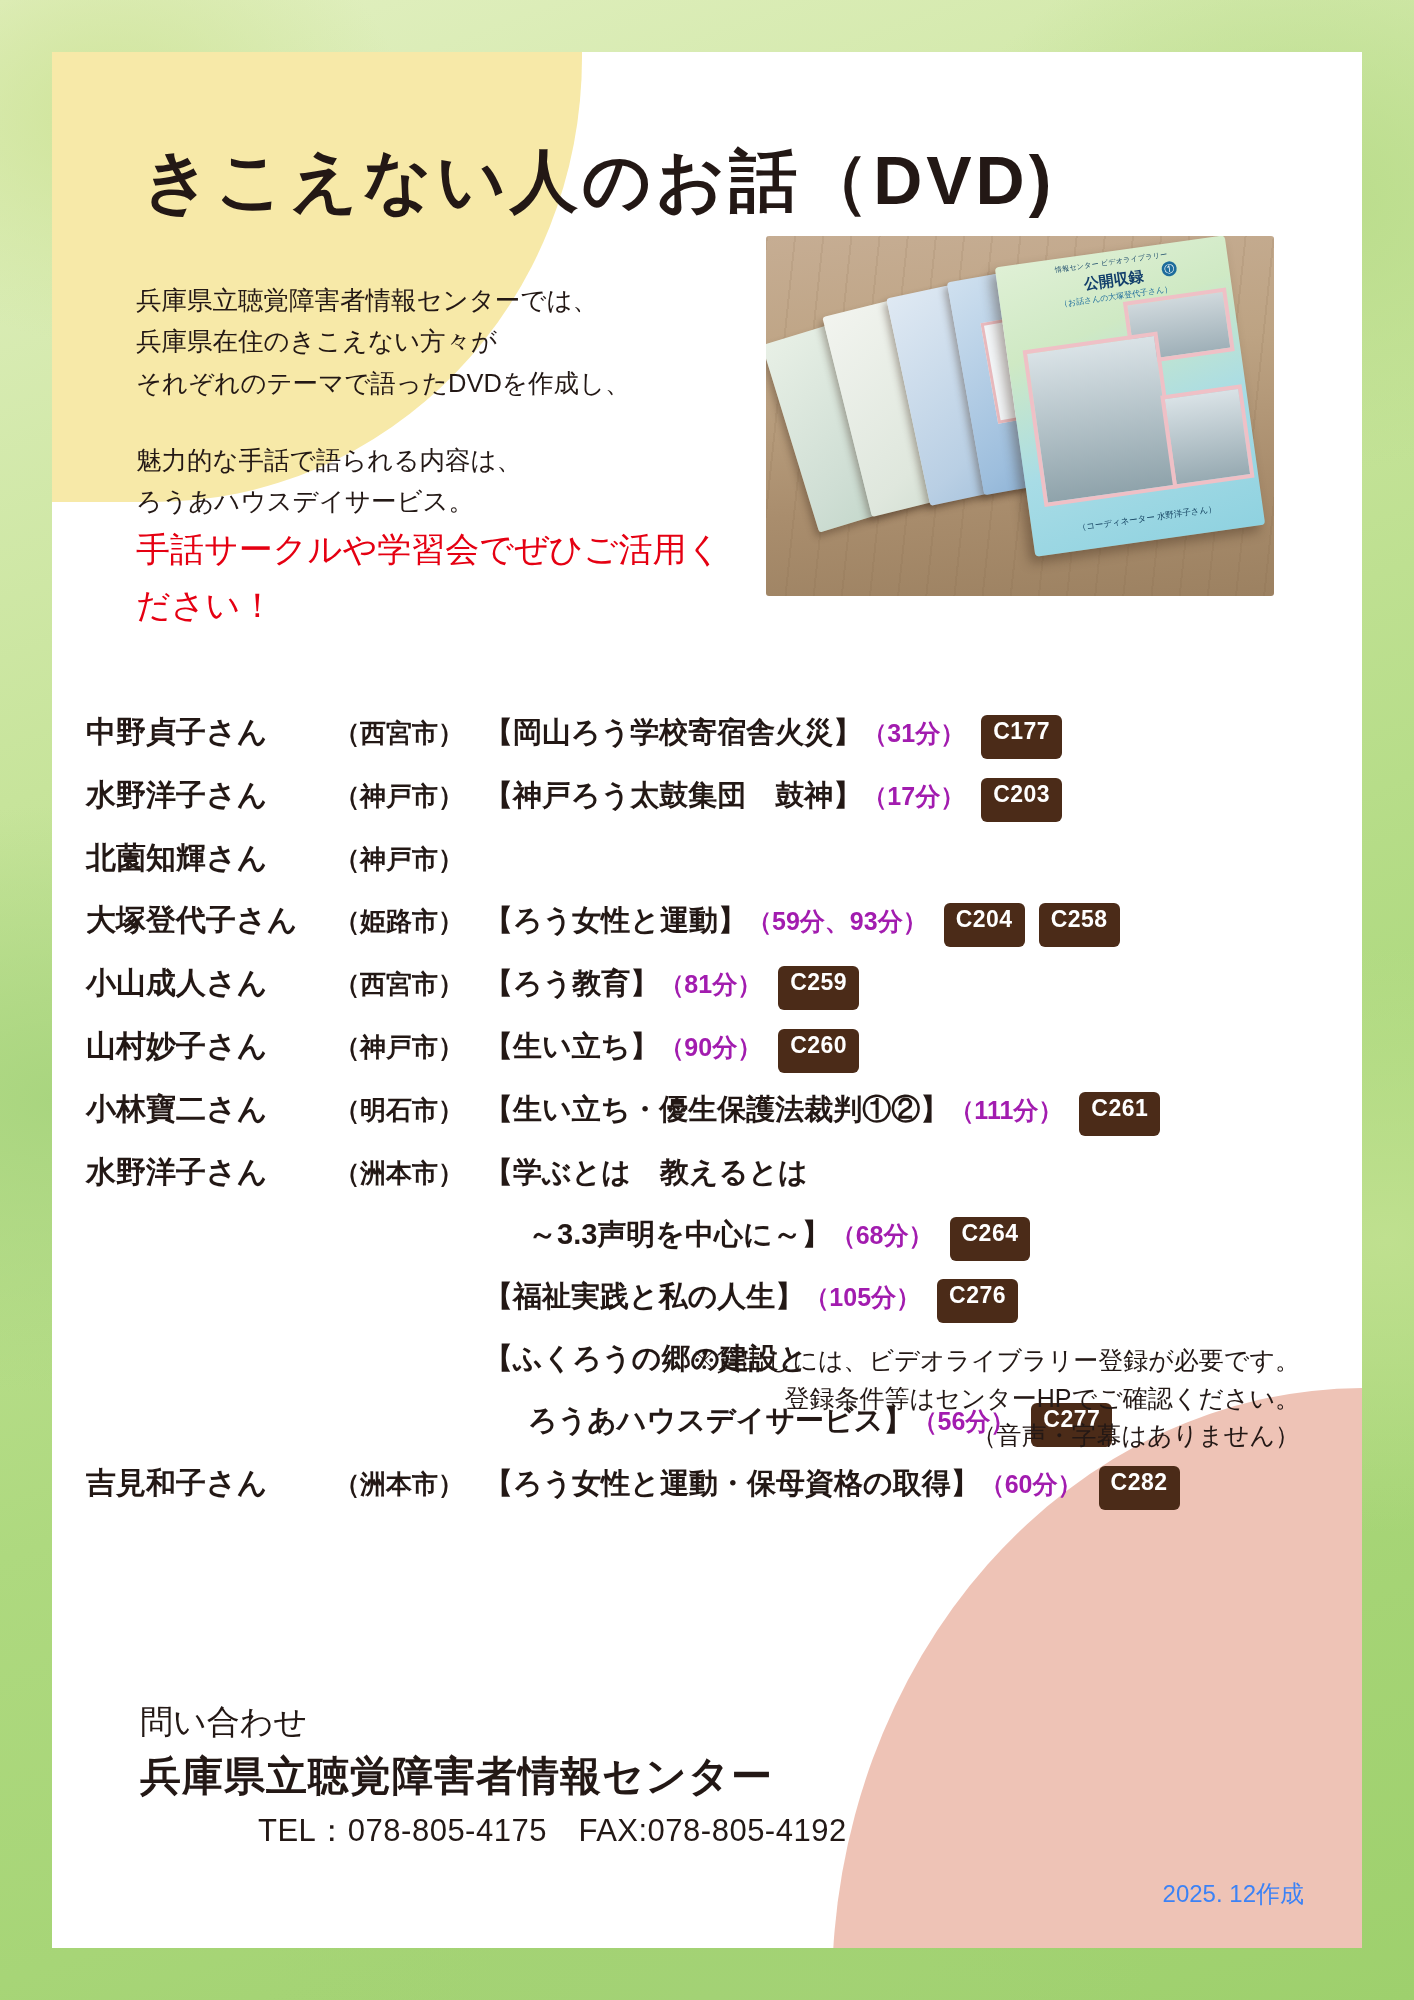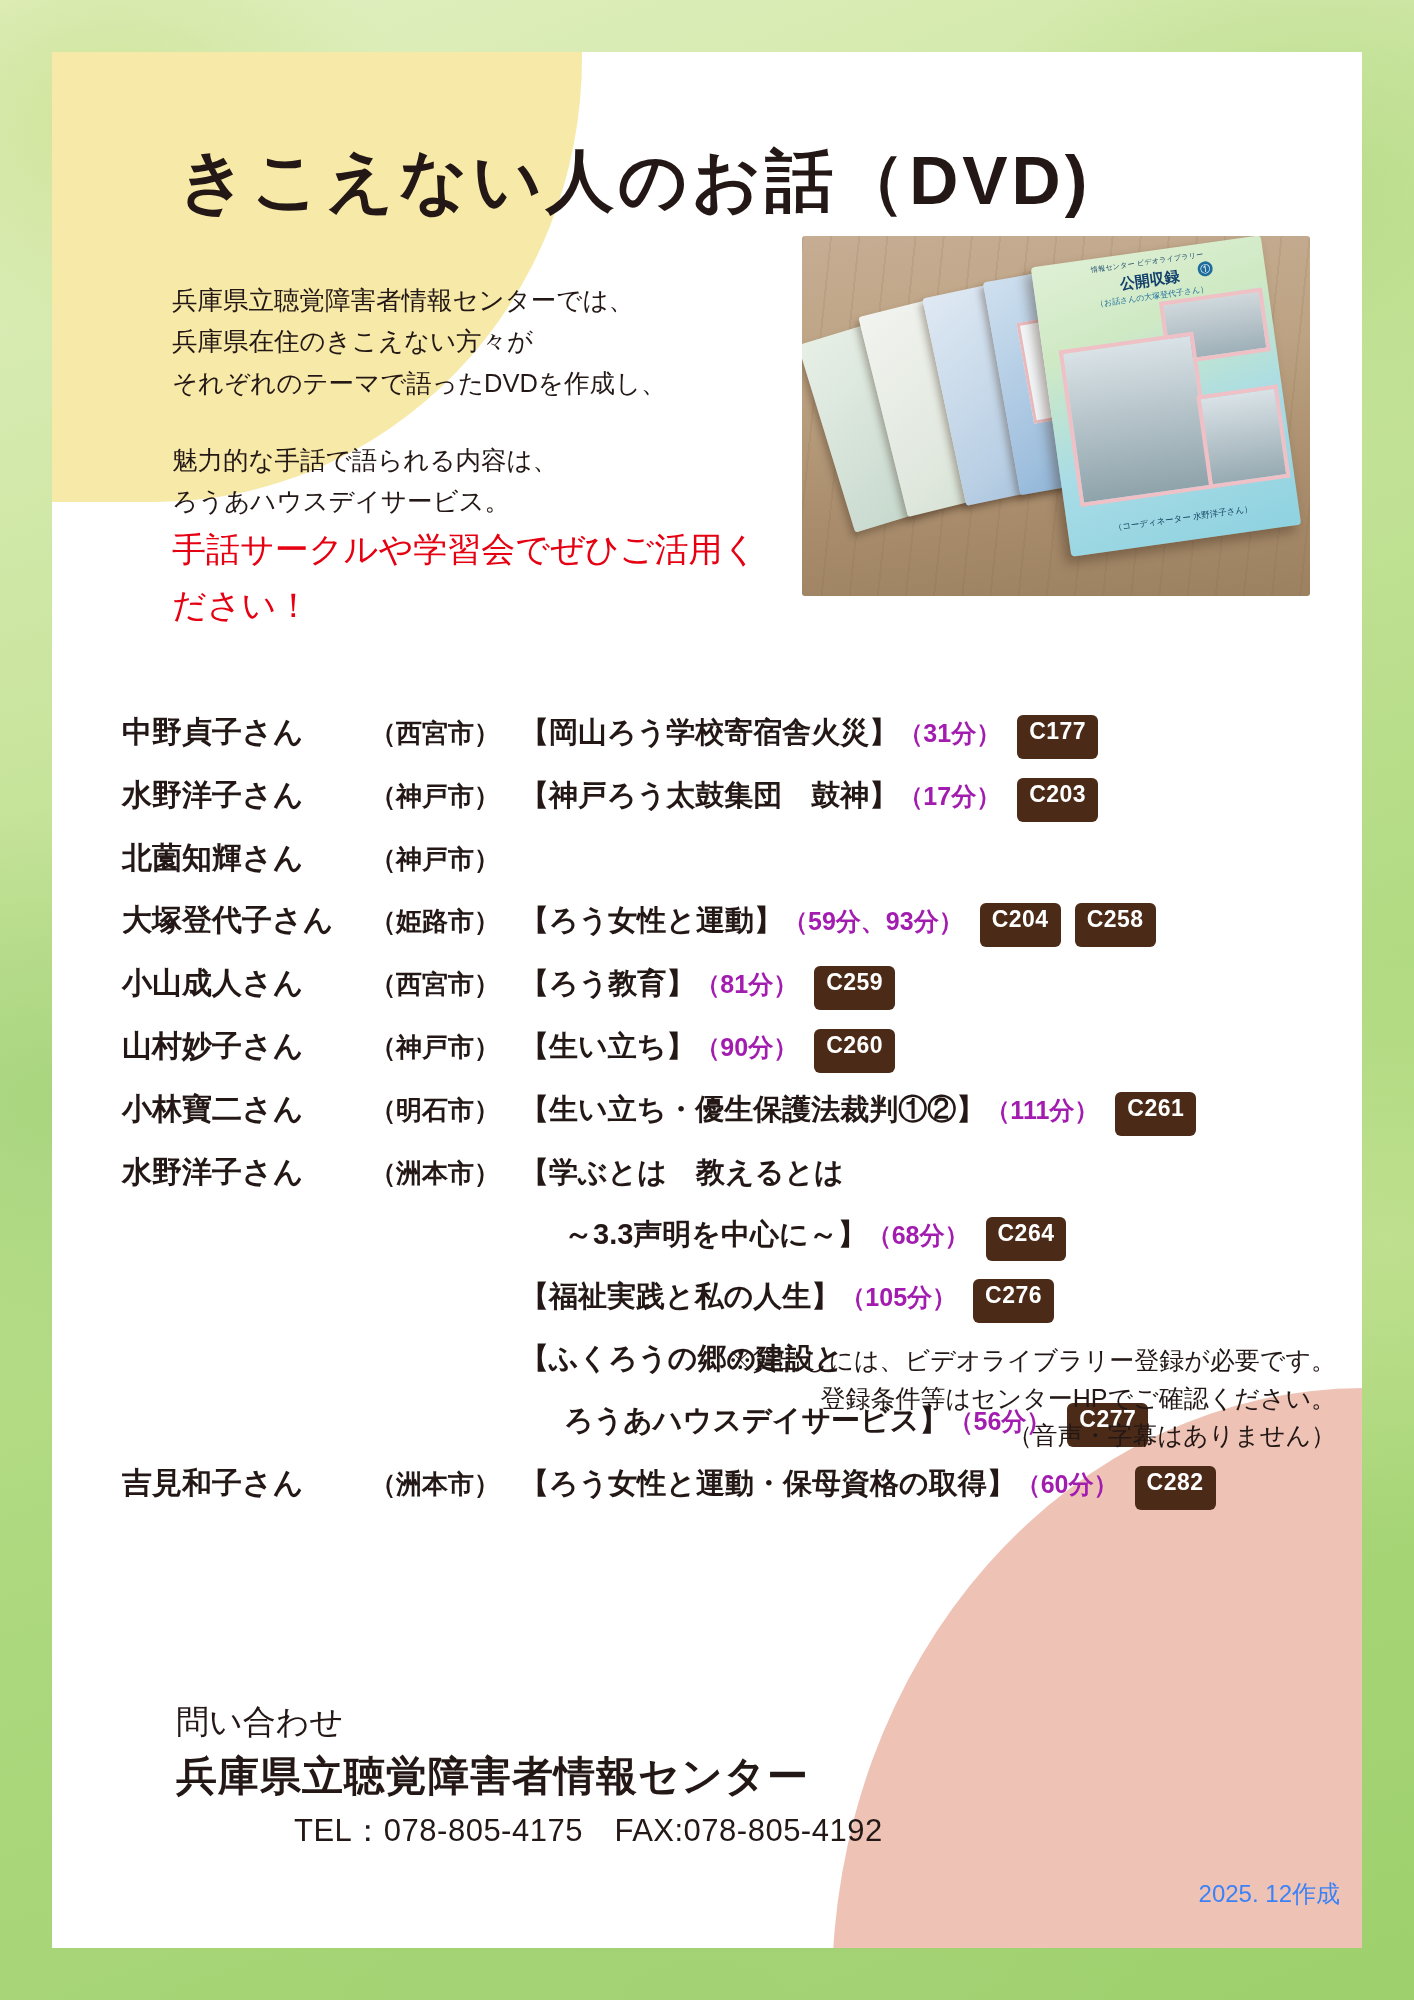--- a/index.html
+++ b/index.html
@@ -69,21 +69,20 @@
     background: #eec3b6;
     border-radius: 70% 0 0 0 / 86% 0 0 0;
     z-index: 0;
   }
 
   .content {
     position: relative;
     z-index: 3;
     width: 100%;
     height: 100%;
-    margin-left: 36px;
   }
 
   
   #title {
     position: absolute;
     left: 90px;
     top: 84px;
     font-size: 68px;
     font-weight: bold;
     letter-spacing: 4px;

